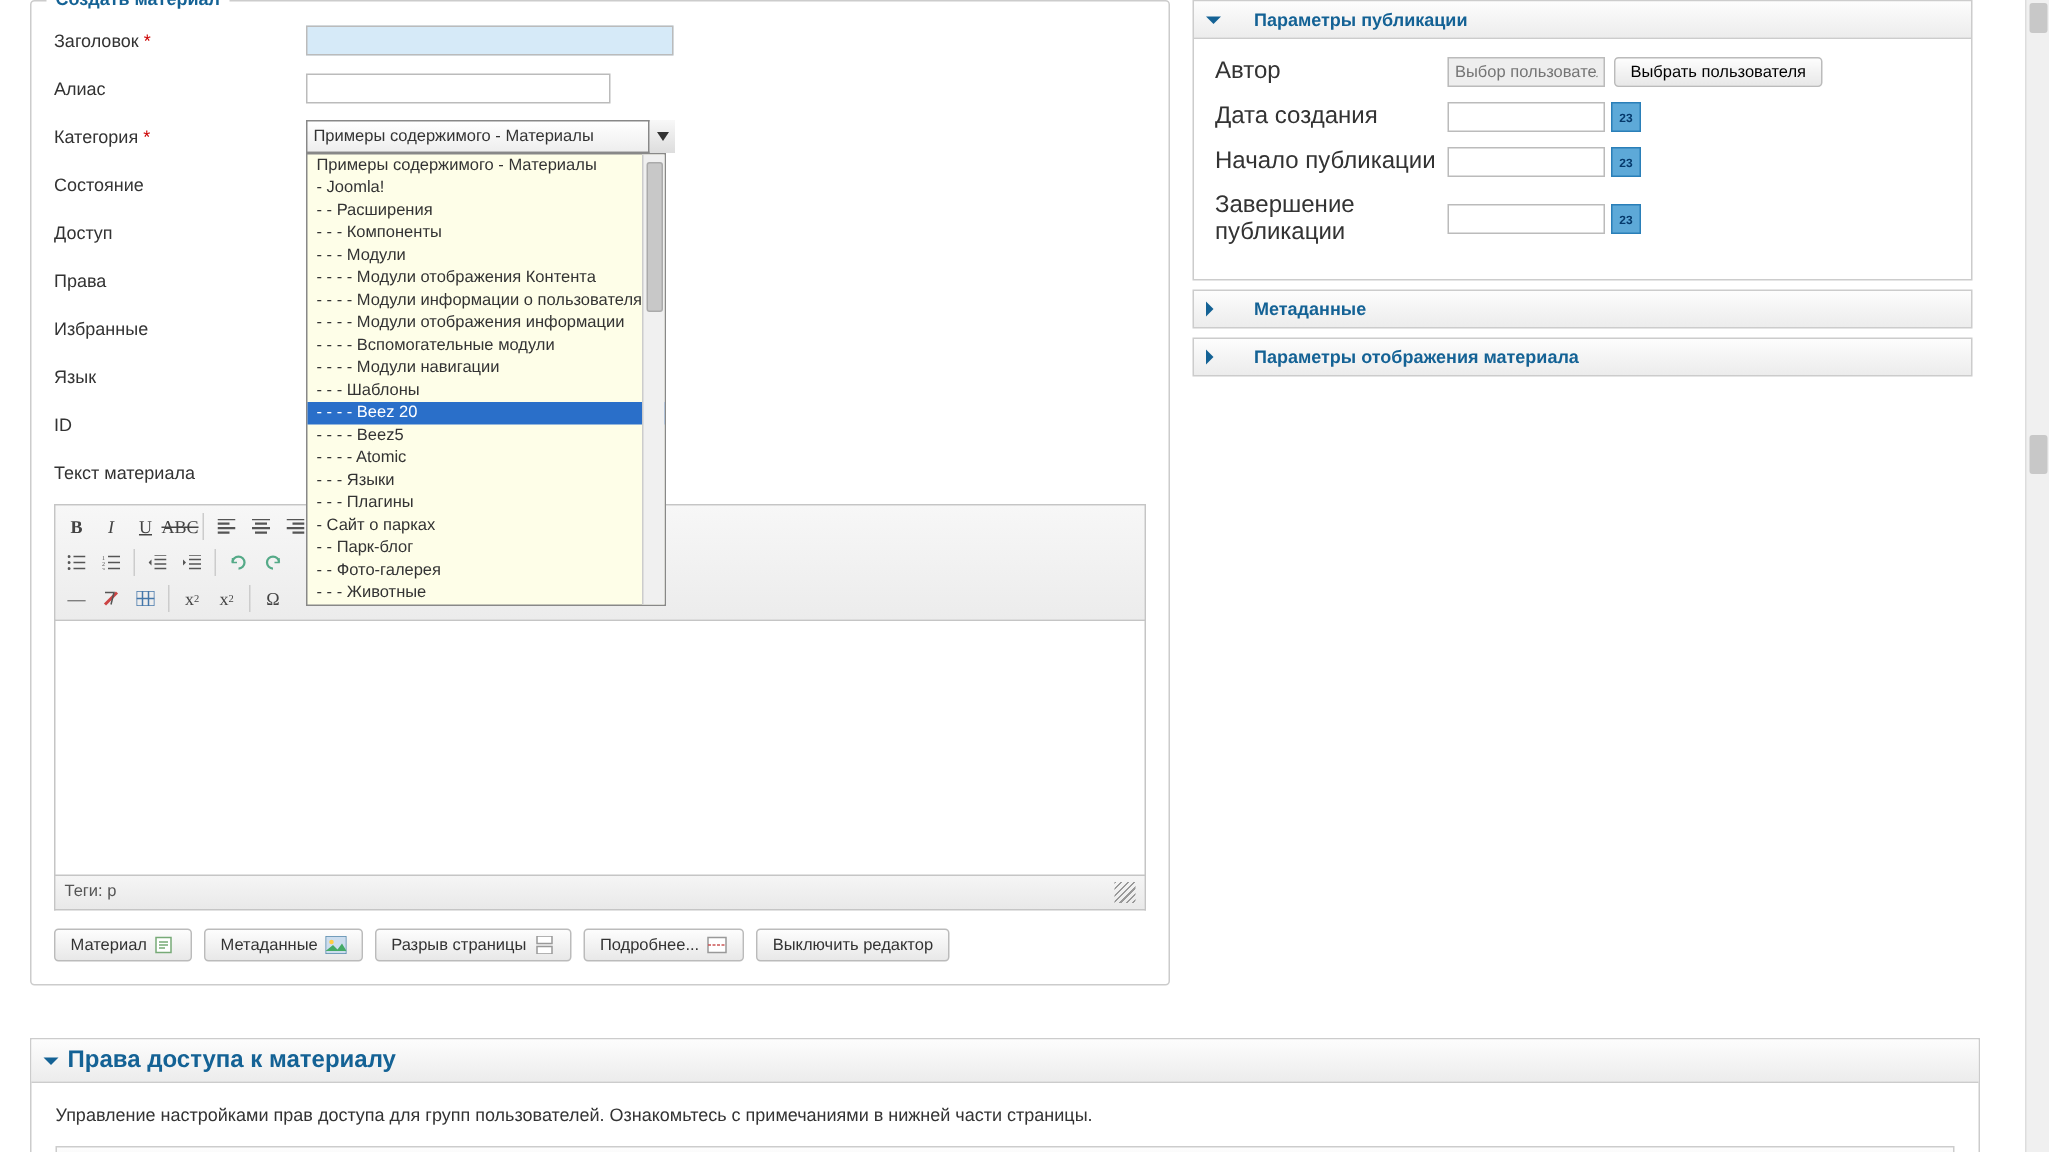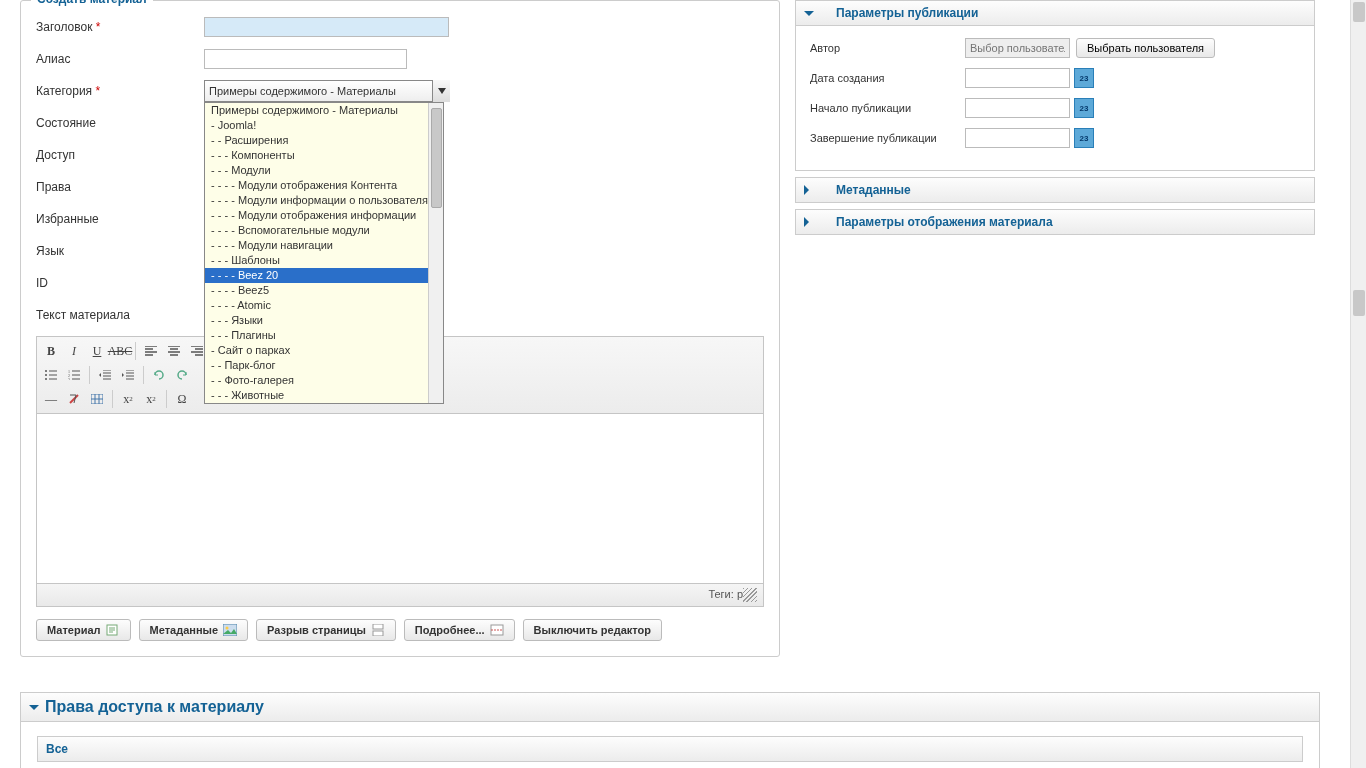--- a/index.html
+++ b/index.html
@@ -29,37 +29,37 @@
 .dropdown-list .dd-item.selected { background: #2a6fc9; color: #fff; }
 .dropdown-scroll { position: absolute; right: 0; top: 0; bottom: 0; width: 15px; background: #f0f0f0; border-left: 1px solid #ccc; }
 .dropdown-scroll .thumb { position: absolute; top: 5px; left: 2px; width: 11px; height: 100px; background: #c8c8c8; border: 1px solid #aaa; border-radius: 2px; }
 
 .editor-wrap { margin-top: 4px; }
 .editor-toolbar { border: 1px solid #c5c5c5; background: linear-gradient(#f7f7f7,#ececec); padding: 2px 4px; }
 .toolbar-row { display: flex; gap: 3px; align-items: center; padding: 2px 0; }
 .tool-btn { width: 20px; height: 20px; border: 1px solid transparent; display: flex; align-items: center; justify-content: center; cursor: pointer; font-family: "Times New Roman", serif; font-size: 12px; color: #444; }
 .tool-sep { width: 1px; height: 18px; background: #ccc; margin: 0 2px; }
 .editor-area { width: 100%; height: 170px; border: 1px solid #c5c5c5; border-top: 0; background: #fff; }
-.editor-status { border: 1px solid #c5c5c5; border-top: 0; background: linear-gradient(#f5f5f5,#e9e9e9); padding: 4px 6px; font-size: 11px; color: #555; display:flex; justify-content:flex-end; }
+.editor-status { border: 1px solid #c5c5c5; border-top: 0; background: linear-gradient(#f5f5f5,#e9e9e9); padding: 4px 6px; font-size: 11px; color: #555; display:flex; justify-content:space-between; }
 .resize-handle { width: 14px; height: 14px; background: repeating-linear-gradient(135deg,#999 0,#999 1px,transparent 1px,transparent 3px); }
 
 .btn-row { margin-top: 12px; display: flex; gap: 8px; }
-.btn { background: linear-gradient(#fdfdfd,#e8e8e8); border: 1px solid #bbb; border-radius: 3px; padding: 4px 10px; font-size: 11px; color: #333; cursor: pointer; display: inline-flex; align-items: center; gap: 5px; font-weight: bold; }
+.btn { background: linear-gradient(#fdfdfd,#e8e8e8); border: 1px solid #bbb; border-radius: 3px; padding: 4px 10px; font-size: 11px; color: #333; cursor: pointer; display: inline-flex; align-items: center; gap: 5px; }
 .btn-icon { width: 14px; height: 12px; display: inline-block; }
 
 .panel { border: 1px solid #ccc; margin-bottom: 6px; }
 .panel-header { background: linear-gradient(#fdfdfd,#ececec); border-bottom: 1px solid #ccc; padding: 5px 8px; color: #146295; font-weight: bold; font-size: 12px; cursor: pointer; display: flex; align-items: center; gap: 22px; }
 .panel-header.collapsed { border-bottom: 0; }
 .panel-body { padding: 12px 14px; }
 .chevron { width: 0; height: 0; border-left: 5px solid transparent; border-right: 5px solid transparent; }
 .chevron.down { border-top: 5px solid #146295; }
 .chevron.right { width:0; height:0; border-top: 5px solid transparent; border-bottom: 5px solid transparent; border-left: 5px solid #146295; }
 
 .r-row { display: flex; align-items: center; margin-bottom: 10px; }
-.r-label { flex: 0 0 155px; font-size: 11px; color: #333; }
+.r-label { flex: 0 0 155px; font-size: 16px; color: #333; }
 .r-input { width: 105px; height: 20px; border: 1px solid #bbb; padding: 1px 4px; font-size: 11px; }
 .r-input.author { background: #eee; }
 .r-btn { background: linear-gradient(#fdfdfd,#e8e8e8); border: 1px solid #bbb; border-radius: 3px; padding: 3px 10px; font-size: 11px; margin-left: 6px; cursor: pointer; }
 .cal-btn { width: 20px; height: 20px; background: #5da9d8; border: 1px solid #2a7fb8; margin-left: 4px; display: inline-flex; align-items: center; justify-content: center; color: #05396b; font-size: 8px; font-weight: bold; cursor:pointer; }
 .cal-btn::before { content: "23"; }
 
 .permissions { border: 1px solid #ccc; margin-top: 20px; padding: 0; }
 .perm-header { background: linear-gradient(#fdfdfd,#ececec); border-bottom: 1px solid #ccc; padding: 5px 8px; color: #146295; font-weight: bold; font-size: 16px; display:flex; align-items:center; gap:6px; }
 .perm-body { padding: 14px 16px 10px; }
 .perm-desc { font-size: 12px; color: #333; margin-bottom: 14px; }
@@ -340,20 +340,21 @@
       </div>
     </div>
   </div>
 
   <div class="permissions">
     <div class="perm-header">
       <span class="chevron down"></span>
       <span>Права доступа к материалу</span>
     </div>
     <div class="perm-body">
+      <div class="perm-desc">Управление настройками прав доступа для групп пользователей. Ознакомьтесь с примечаниями в нижней части страницы.</div>
       <div class="perm-sub">
 
         <span>Все</span>
       </div>
 
     </div>
   </div>
 </div>
 
 <div class="page-scroll">

